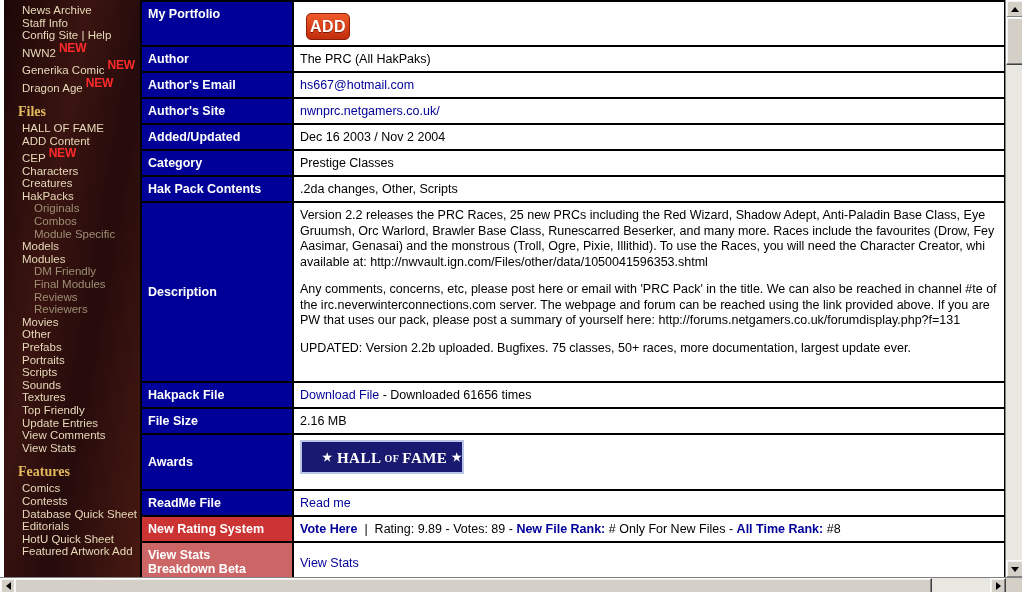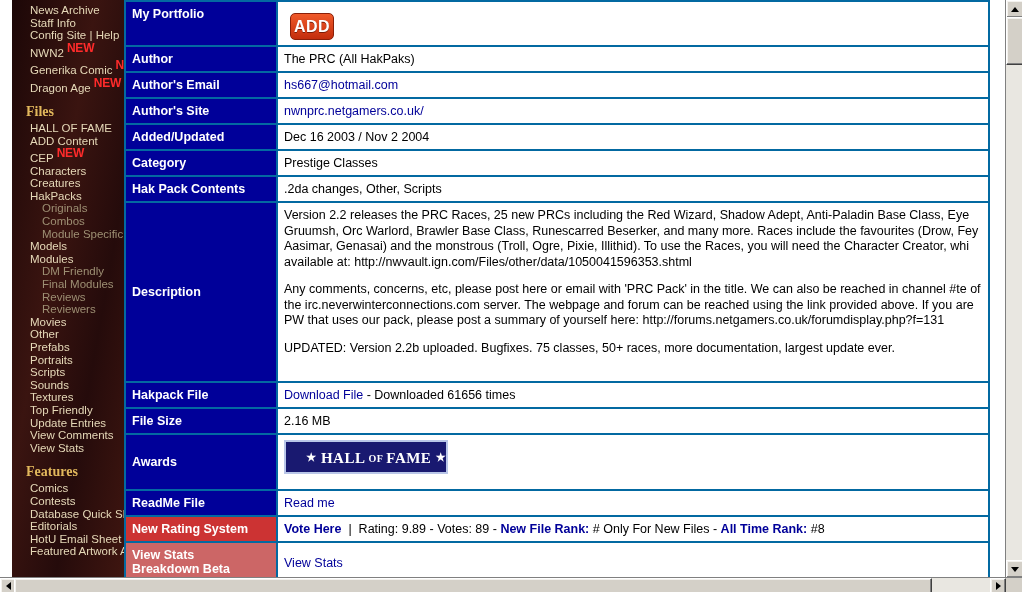--- a/index.html
+++ b/index.html
@@ -6,21 +6,21 @@
   body{
     width:1022px;height:592px;overflow:hidden;
     background:#ffffff;
     font-family:"Liberation Sans", sans-serif;
     font-size:12px;
   }
   .page{position:relative;width:1022px;height:592px;overflow:hidden;}
 
   
   .sidebar{
-    position:absolute;left:12px;top:0;width:140px;height:578px;
+    position:absolute;left:4px;top:0;width:140px;height:578px;
     background:#2a0d0d;
     background-image:linear-gradient(100deg,#1c0707 0%,#3a1410 35%,#250b0b 60%,#4a1a12 100%);
     color:#d9c9a3;
     overflow:hidden;
     font-size:11.5px;
   }
   .sb-inner{padding:4px 0 0 18px;}
   .sb-link{display:block;color:#e6d9b8;text-decoration:none;line-height:12.6px;white-space:nowrap;}
   .sb-head{
     color:#e2b85c;font-weight:bold;font-size:14px;
@@ -28,22 +28,22 @@
   }
   .sb-sub{padding-left:12px;color:#9d8f73;}
   .newtag{
     color:#ff2b2b;font-weight:bold;font-size:12px;
     vertical-align:super;margin-left:3px;letter-spacing:-0.2px;
   }
   .sb-row{line-height:12.6px;white-space:nowrap;}
 
   
   .content{
-    position:absolute;left:124px;top:0;width:866px;height:578px;
-    background:#0369a1;overflow:hidden;
+    position:absolute;left:140px;top:0;width:866px;height:578px;
+    background:#000000;overflow:hidden;
   }
   table.info{border-collapse:separate;border-spacing:2px;margin:0;}
   table.info td{vertical-align:top;}
   td.label{
     width:138px;background:#000099;color:#ffffff;
     padding:5px 6px;font-weight:bold;font-size:12.5px;
     white-space:nowrap;
   }
   td.label.rating{background:#cc3333;}
   td.label.views{background:#cc6666;color:#ffffff;}
@@ -234,21 +234,21 @@
       <div class="sb-row">
           <a class="sb-link" href="#">Contests</a>
         </div>
       <div class="sb-row">
           <a class="sb-link" href="#">Database Quick Sheet</a>
         </div>
       <div class="sb-row">
           <a class="sb-link" href="#">Editorials</a>
         </div>
       <div class="sb-row">
-          <a class="sb-link" href="#">HotU Email Sheet</a>
+          <a class="sb-link" href="#">HotU Quick Sheet</a>
         </div>
       <div class="sb-row">
           <a class="sb-link" href="#">Featured Artwork  Add</a>
         </div>
 
     </div>
   </div>
 
   <div class="content">
     <table class="info">

